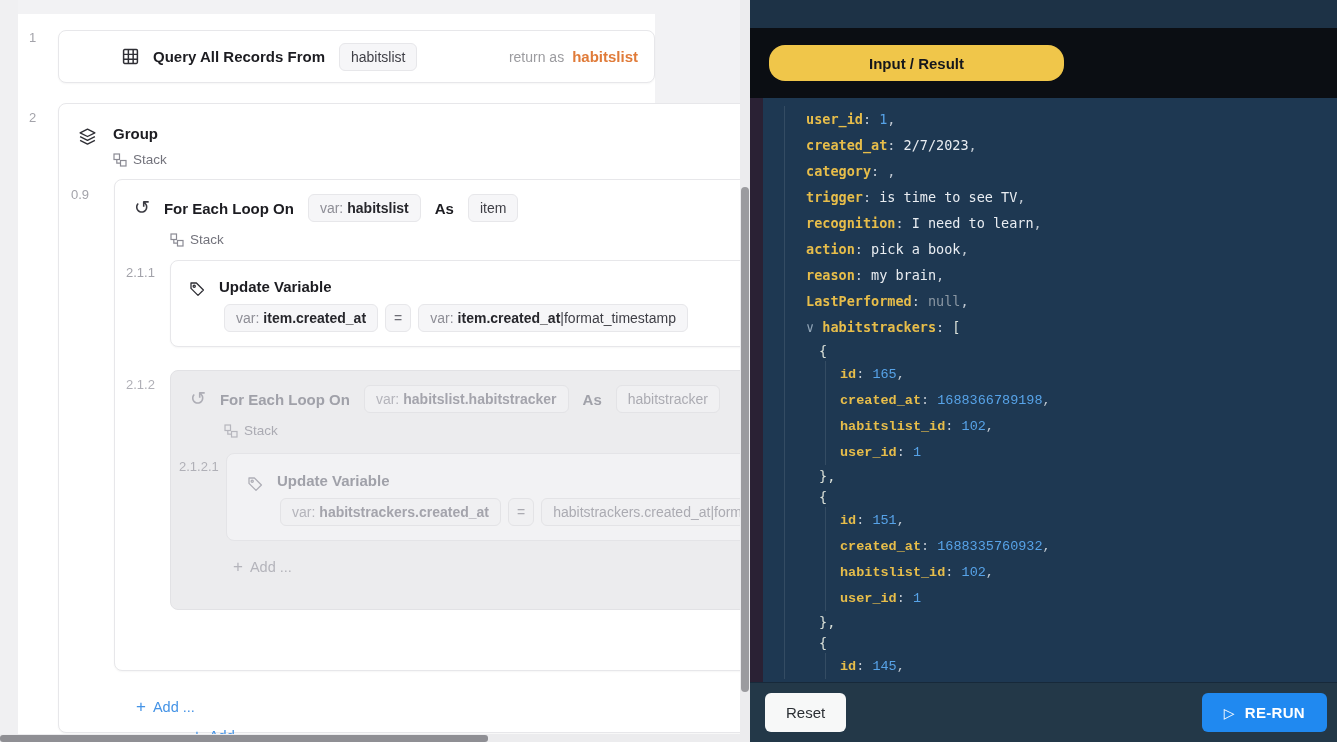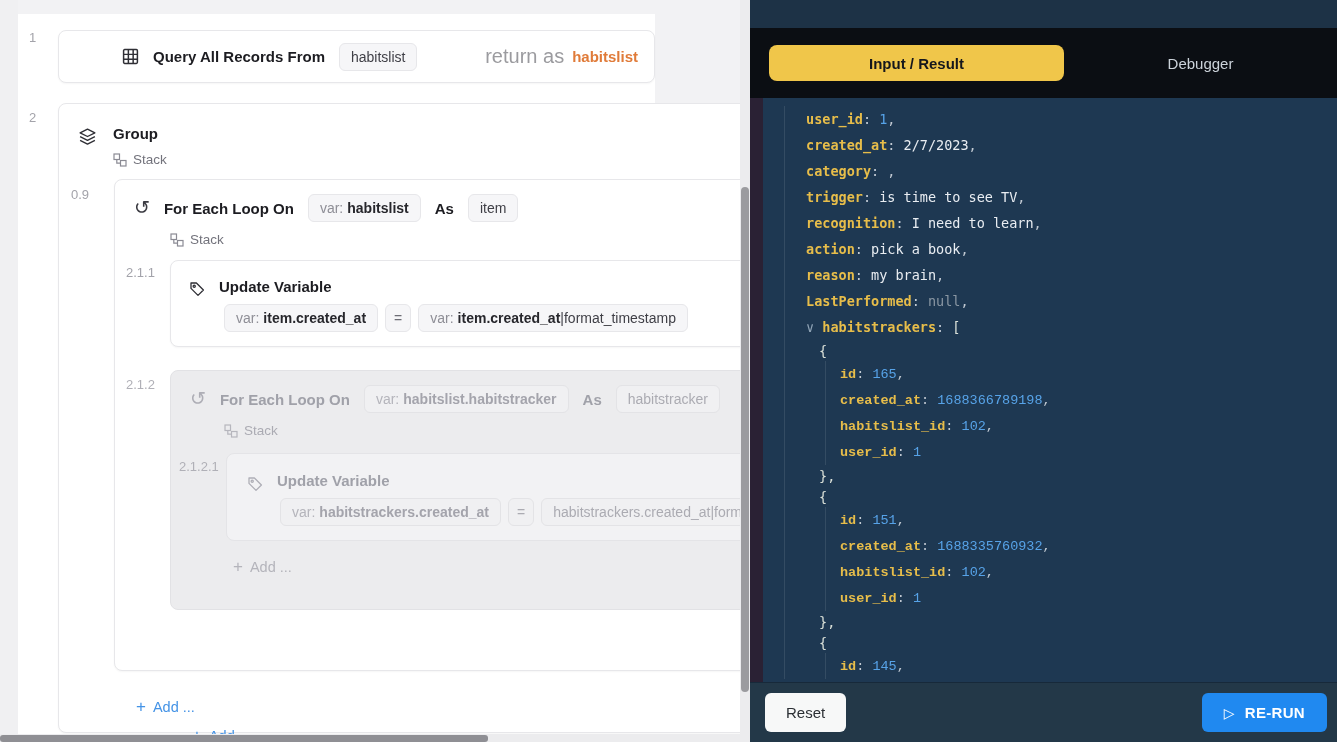--- a/index.html
+++ b/index.html
@@ -48,21 +48,21 @@
   
   .vscroll-track { position:absolute; left:740px; top:0; width:10px; height:735px; background:#ececee; }
   .vscroll-thumb { position:absolute; left:741px; top:187px; width:8px; height:505px; background:#9b9b9f; border-radius:4px; }
   .hscroll-track { position:absolute; left:0; top:734px; width:750px; height:8px; background:#ececee; }
   .hscroll-thumb { position:absolute; left:0; top:735px; width:488px; height:7px; background:#8f8f94; border-radius:3px; }
 
   
   .debug-panel { position:absolute; left:750px; top:0; width:587px; height:742px; background:#1e3852; overflow:hidden; }
   .dp-topstrip { position:absolute; left:0; top:0; width:587px; height:28px; background:#1d3246; }
   .dp-tabbar { position:absolute; left:0; top:28px; width:587px; height:70px; background:#0b0e13; display:flex; align-items:center; padding-left:19px; }
-  .tab-pill { width:295px; height:36px; border-radius:8px; background:#f0c64a; display:flex; align-items:center; justify-content:center; font-size:15px; font-weight:700; color:#15171c; cursor:pointer; }
+  .tab-pill { width:295px; height:36px; border-radius:16px; background:#f0c64a; display:flex; align-items:center; justify-content:center; font-size:15px; font-weight:700; color:#15171c; cursor:pointer; }
   .tab-plain { flex:1; text-align:center; font-size:15px; color:#ccd3da; cursor:pointer; }
 
   .json-area { position:absolute; left:0; top:98px; width:587px; height:584px; background:#1e3852;text-align:center; }
   .json-leftstrip { position:absolute; left:0; top:0; width:13px; height:584px; background:#2a2134; }
   .json-code { position:absolute; left:56px; top:8px; right:0; font-family:"DejaVu Sans Mono","Liberation Mono",monospace; font-size:13.5px; }
   .line { position:relative; height:26px; display:flex; align-items:center; white-space:pre; }
   .line.sm { height:21px; }
   .line::before { content:''; position:absolute; left:-22px; top:0; bottom:0; width:1px; background:rgba(255,255,255,.10); }
   .line.g2::after { content:''; position:absolute; left:19px; top:0; bottom:0; width:1px; background:rgba(255,255,255,.10); }
   .ind1 { padding-left:13px; } .ind2 { padding-left:34px;font-family:Liberation Mono, monospace; }
@@ -96,21 +96,21 @@
           <svg width="17" height="17" viewBox="0 0 16 16" fill="none" stroke="currentColor" stroke-width="1.4">
             <rect x="1.5" y="1.5" width="13" height="13" rx="1"></rect>
             <path d="M1.5 6h13M1.5 10.5h13M6 1.5v13M10.5 1.5v13"></path>
           </svg>
         </span>
         <span class="title">Query All Records From</span>
         <span class="chip">
             <span>habitslist</span>
           </span>
         <span style="flex:1;"></span>
-        <span style="font-size:20px;color:#9b9b9f;">return as</span>
+        <span style="font-size:14px;color:#9b9b9f;">return as</span>
         <span style="font-size:15px;font-weight:700;color:#e07b39;margin-left:-6px;">habitslist</span>
       </div>
     </div>
 
     <div class="step-num" style="left:29px;top:110px;">2</div>
     <div class="card" style="left:58px;top:103px;width:800px;height:630px;">
       <span class="icon" style="position:absolute;left:19px;top:23px;">
         <svg width="19" height="19" viewBox="0 0 18 18" fill="none" stroke="currentColor" stroke-width="1.3" stroke-linejoin="round">
           <path d="M9 2 16 5.5 9 9 2 5.5z"></path>
           <path d="M2 9.2 9 12.7 16 9.2"></path>
@@ -242,21 +242,20 @@
     <div class="vscroll-track"></div>
     <div class="vscroll-thumb"></div>
     <div class="hscroll-track"></div>
     <div class="hscroll-thumb"></div>
   </div>
 
   <div class="debug-panel">
     <div class="dp-topstrip"></div>
     <div class="dp-tabbar">
       <div class="tab-pill">Input / Result</div>
-      <div class="tab-plain">Debugger</div>
     </div>
 
     <div class="json-area">
       <div class="json-leftstrip"></div>
       <div class="json-code" id="json-code">
           <div class="line ind0"><span class="tk">user_id</span><span class="tp">: </span><span class="tn">1</span><span class="tp">,</span></div>
           <div class="line ind0"><span class="tk">created_at</span><span class="tp">: </span><span class="ts">2/7/2023</span><span class="tp">,</span></div>
           <div class="line ind0"><span class="tk">category</span><span class="tp">: </span><span class="tp">,</span></div>
           <div class="line ind0"><span class="tk">trigger</span><span class="tp">: </span><span class="ts">is time to see TV</span><span class="tp">,</span></div>
           <div class="line ind0"><span class="tk">recognition</span><span class="tp">: </span><span class="ts">I need to learn</span><span class="tp">,</span></div>

